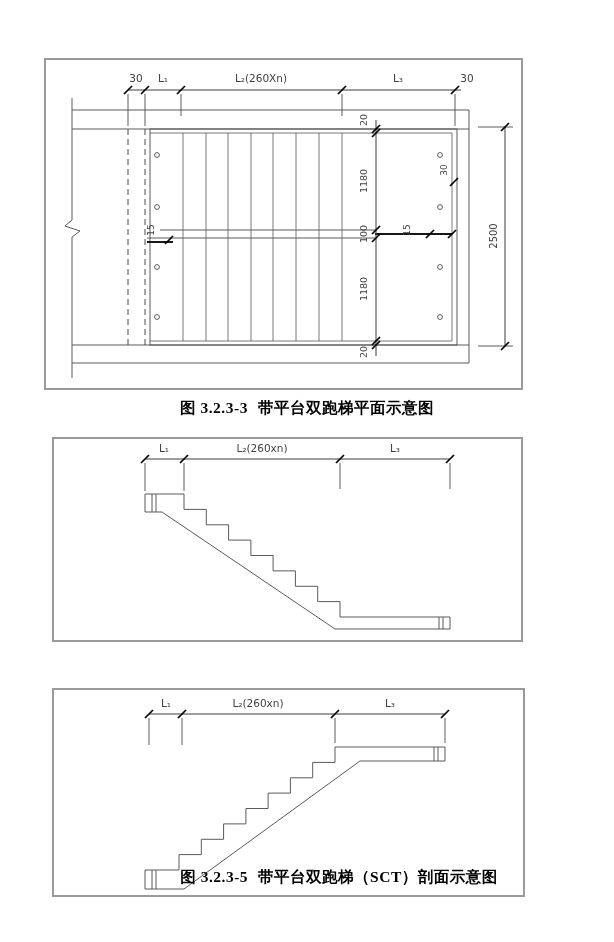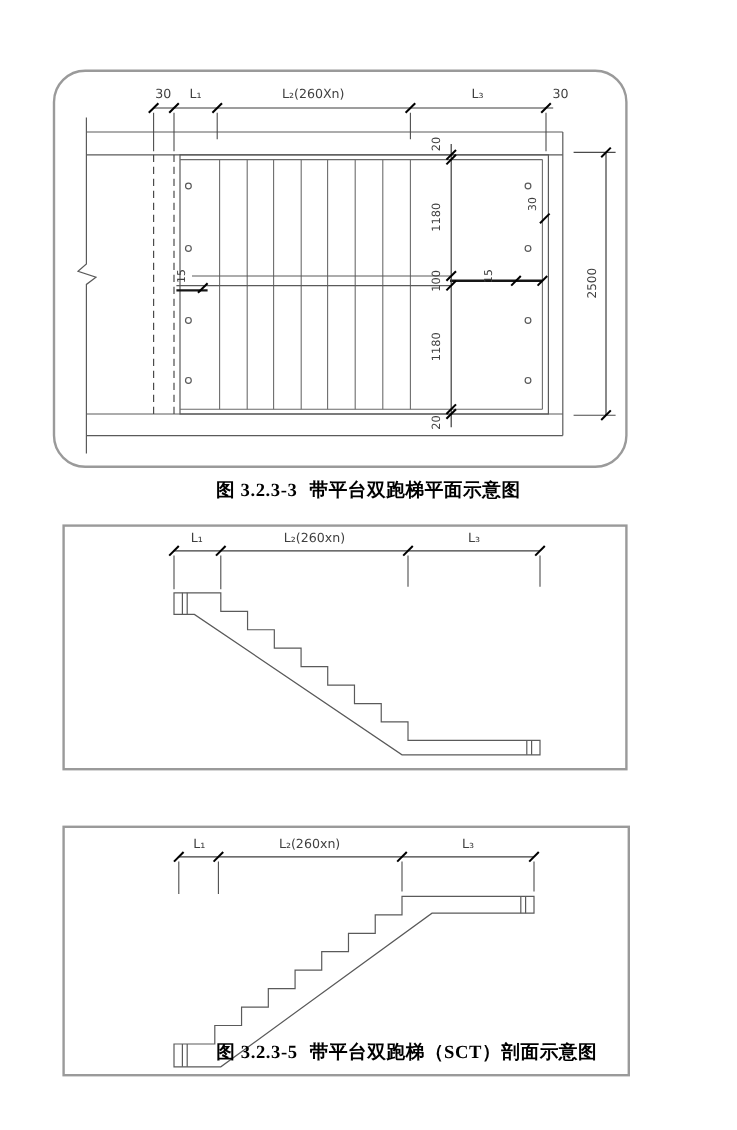--- a/index.html
+++ b/index.html
@@ -17,21 +17,21 @@
   .draw{stroke:#5a5a5a;stroke-width:1;fill:none;}
   .draw2{stroke:#6a6a6a;stroke-width:.9;fill:none;}
   .bold{stroke:#161616;stroke-width:2;fill:none;}
   .dash{stroke:#4a4a4a;stroke-width:1;fill:none;stroke-dasharray:6 4;}
 </style>
 </head>
 <body>
 
 <div class="page">
 
-  <div class="frame" style="left:44px;top:58px;width:479px;height:332px;border-radius:27px;">
+  <div class="frame" style="left:44px;top:58px;width:479px;height:332px;">
     <svg width="475" height="328" viewBox="0 0 475 328">
 
       <g>
         <polyline class="draw" points="26,38 26,160 19,166 34,171 26,177 26,318"></polyline>
         <line class="draw" x1="26" y1="50" x2="423" y2="50"></line>
         <line class="draw" x1="26" y1="69" x2="423" y2="69"></line>
         <line class="draw" x1="26" y1="285" x2="423" y2="285"></line>
         <line class="draw" x1="26" y1="303" x2="423" y2="303"></line>
         <line class="draw" x1="423" y1="50" x2="423" y2="303"></line>
       </g>

